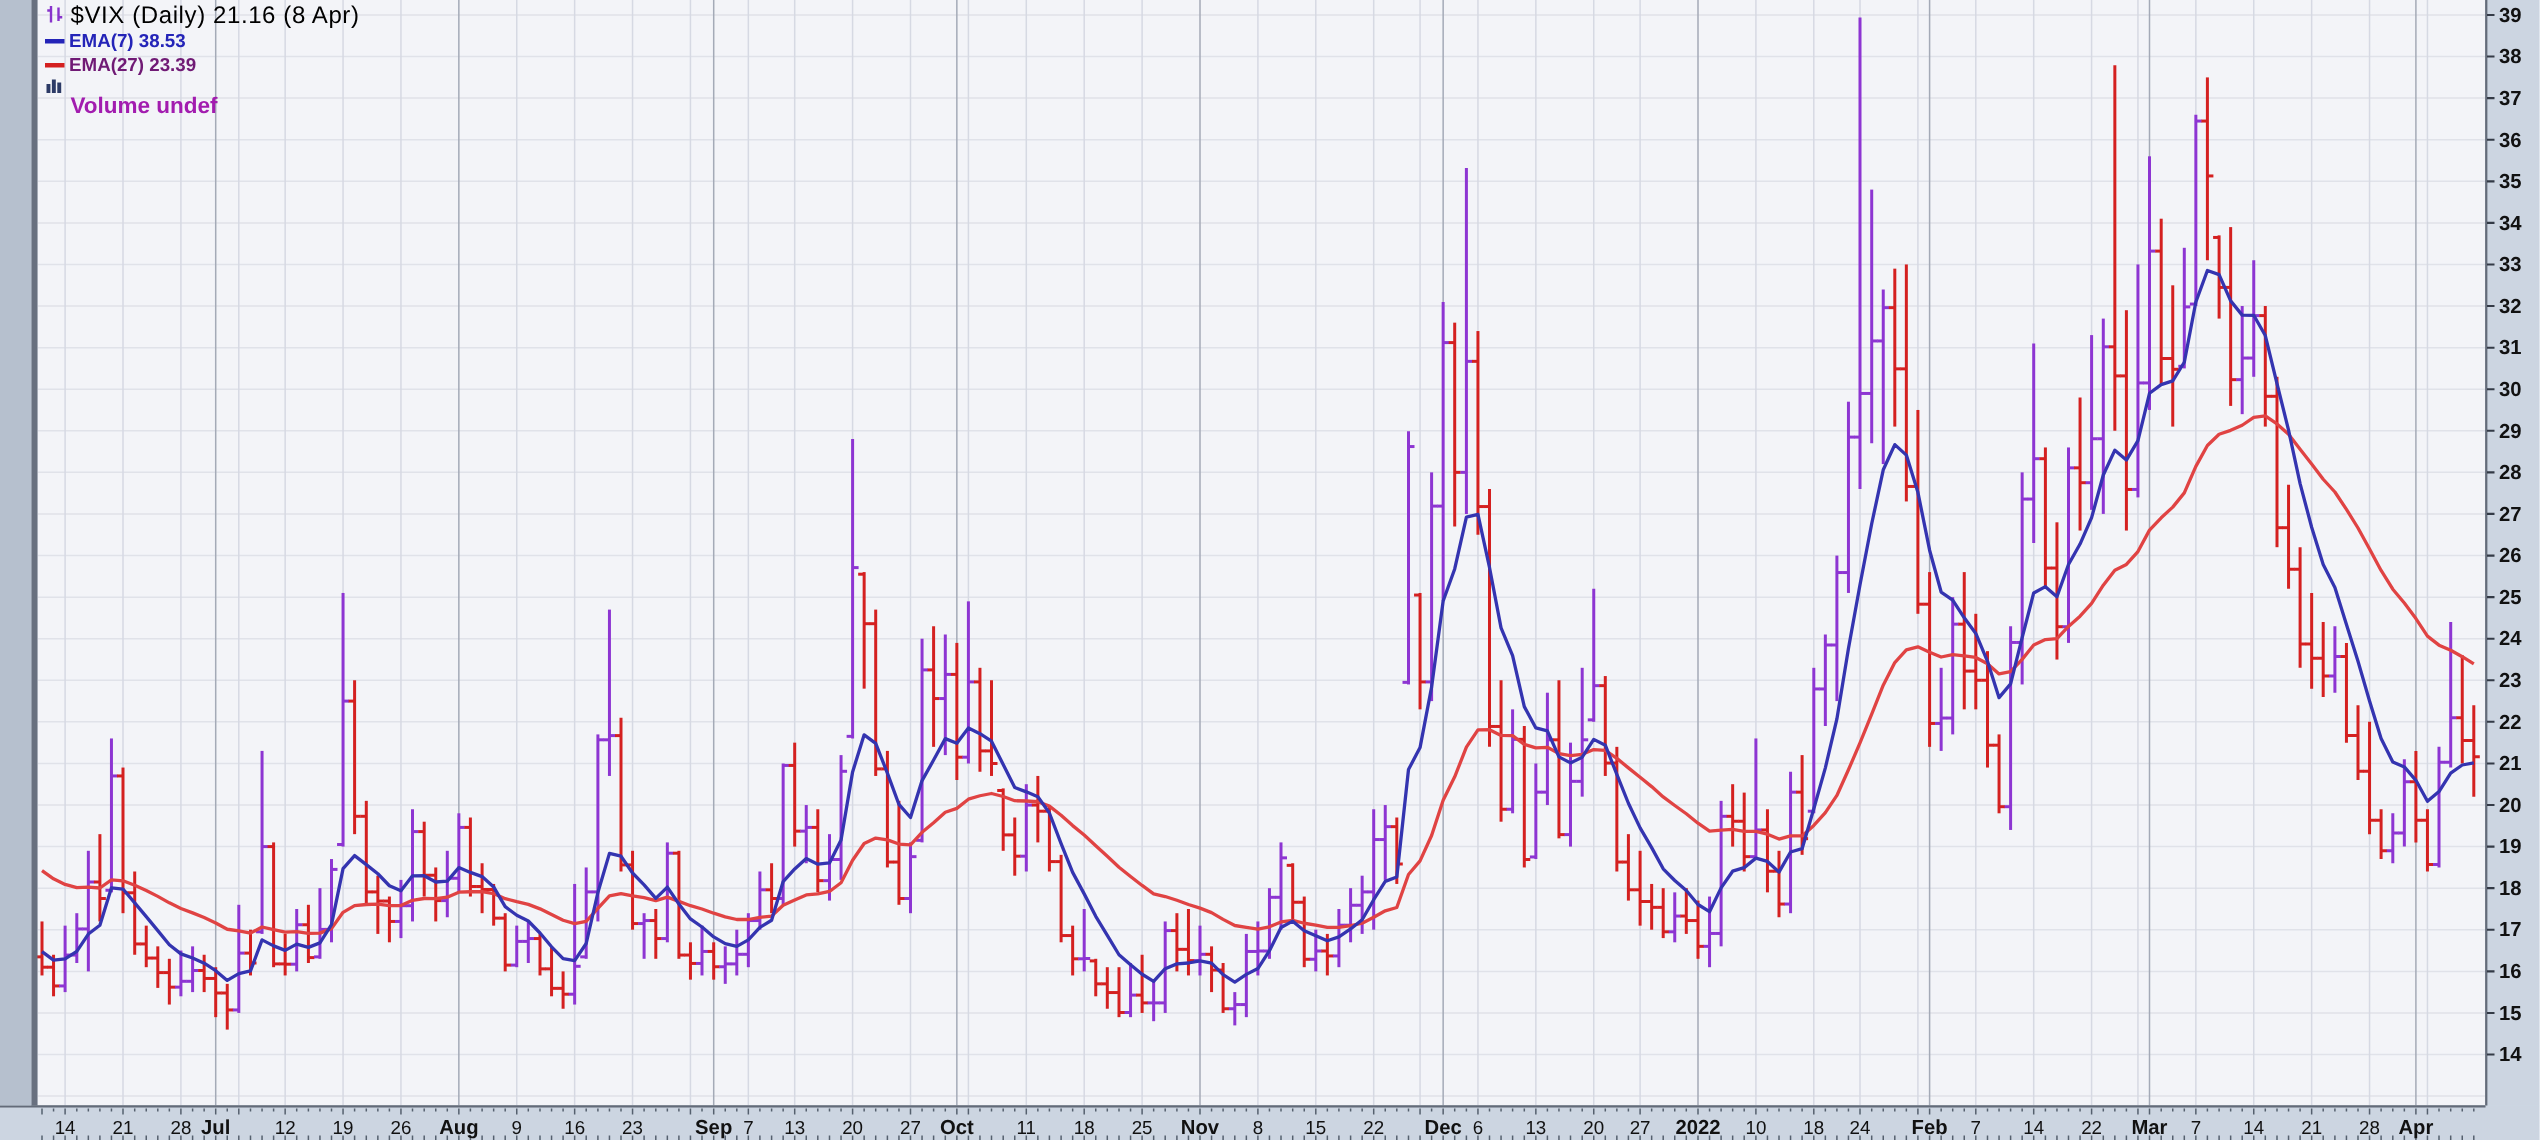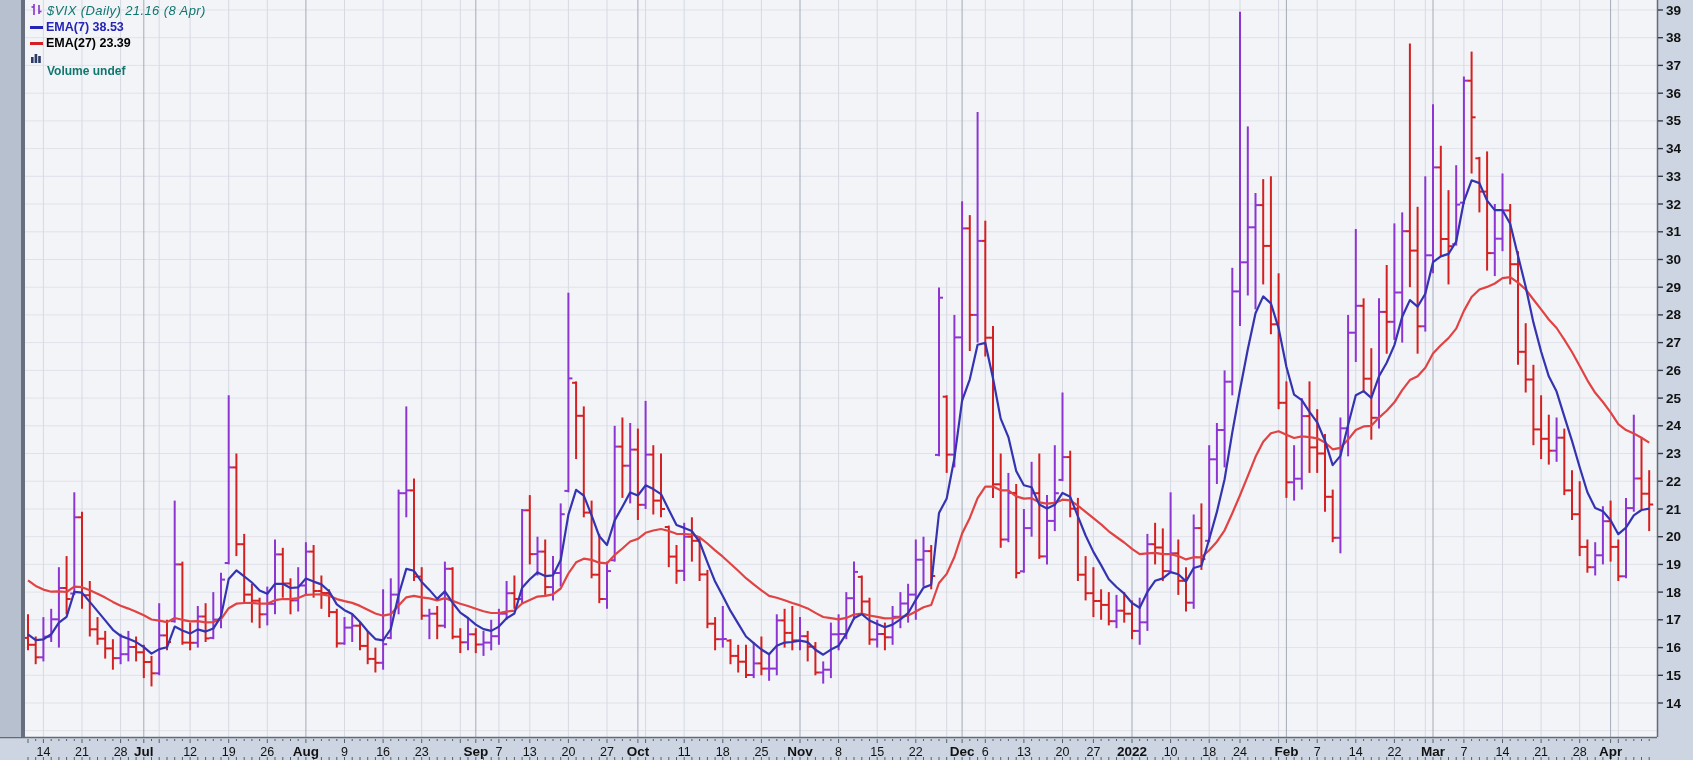--- a/index.html
+++ b/index.html
@@ -1,24 +1,24 @@
 <!DOCTYPE html>
 <html><head>
 <meta charset="utf-8">
 <style>
   html,body{margin:0;padding:0;background:#e8ecf2;}
   #screen{position:relative;width:1693px;height:760px;overflow:hidden;
           font-family:"Liberation Sans",sans-serif;background:#cdd6e2;}
   #chart-svg{position:absolute;left:0;top:0;}
   #legend{position:absolute;left:30px;top:3px;line-height:16px;}
   .lg-row{display:flex;align-items:center;height:16px;white-space:nowrap;}
-  .lg-title{font-size:13px;color:#0f766e;letter-spacing:.4px;font-style:italic;}
+  .lg-title{font-size:16px;color:#000000;letter-spacing:.4px;}
   .lg-ema7{font-size:12.5px;color:#2424b8;font-weight:bold;}
-  .lg-ema27{font-size:12.5px;color:#000000;font-weight:bold;}
-  .lg-vol{font-size:12px;color:#0f766e;font-weight:bold;margin-top:24px;}
+  .lg-ema27{font-size:12.5px;color:#701a75;font-weight:bold;}
+  .lg-vol{font-size:15px;color:#a21caf;font-weight:bold;margin-top:24px;}
   .swatch{display:inline-block;width:13px;height:3px;margin-right:3px;}
   .sw7{background:#2424b8;}
   .sw27{background:#d42020;}
   .mini-icon{margin-right:4px;display:inline-block;}
 </style>
 </head>
 <body>
 
 <div id="screen">
   <svg id="chart-svg" width="1693" height="760" viewBox="0 0 1693 760">

